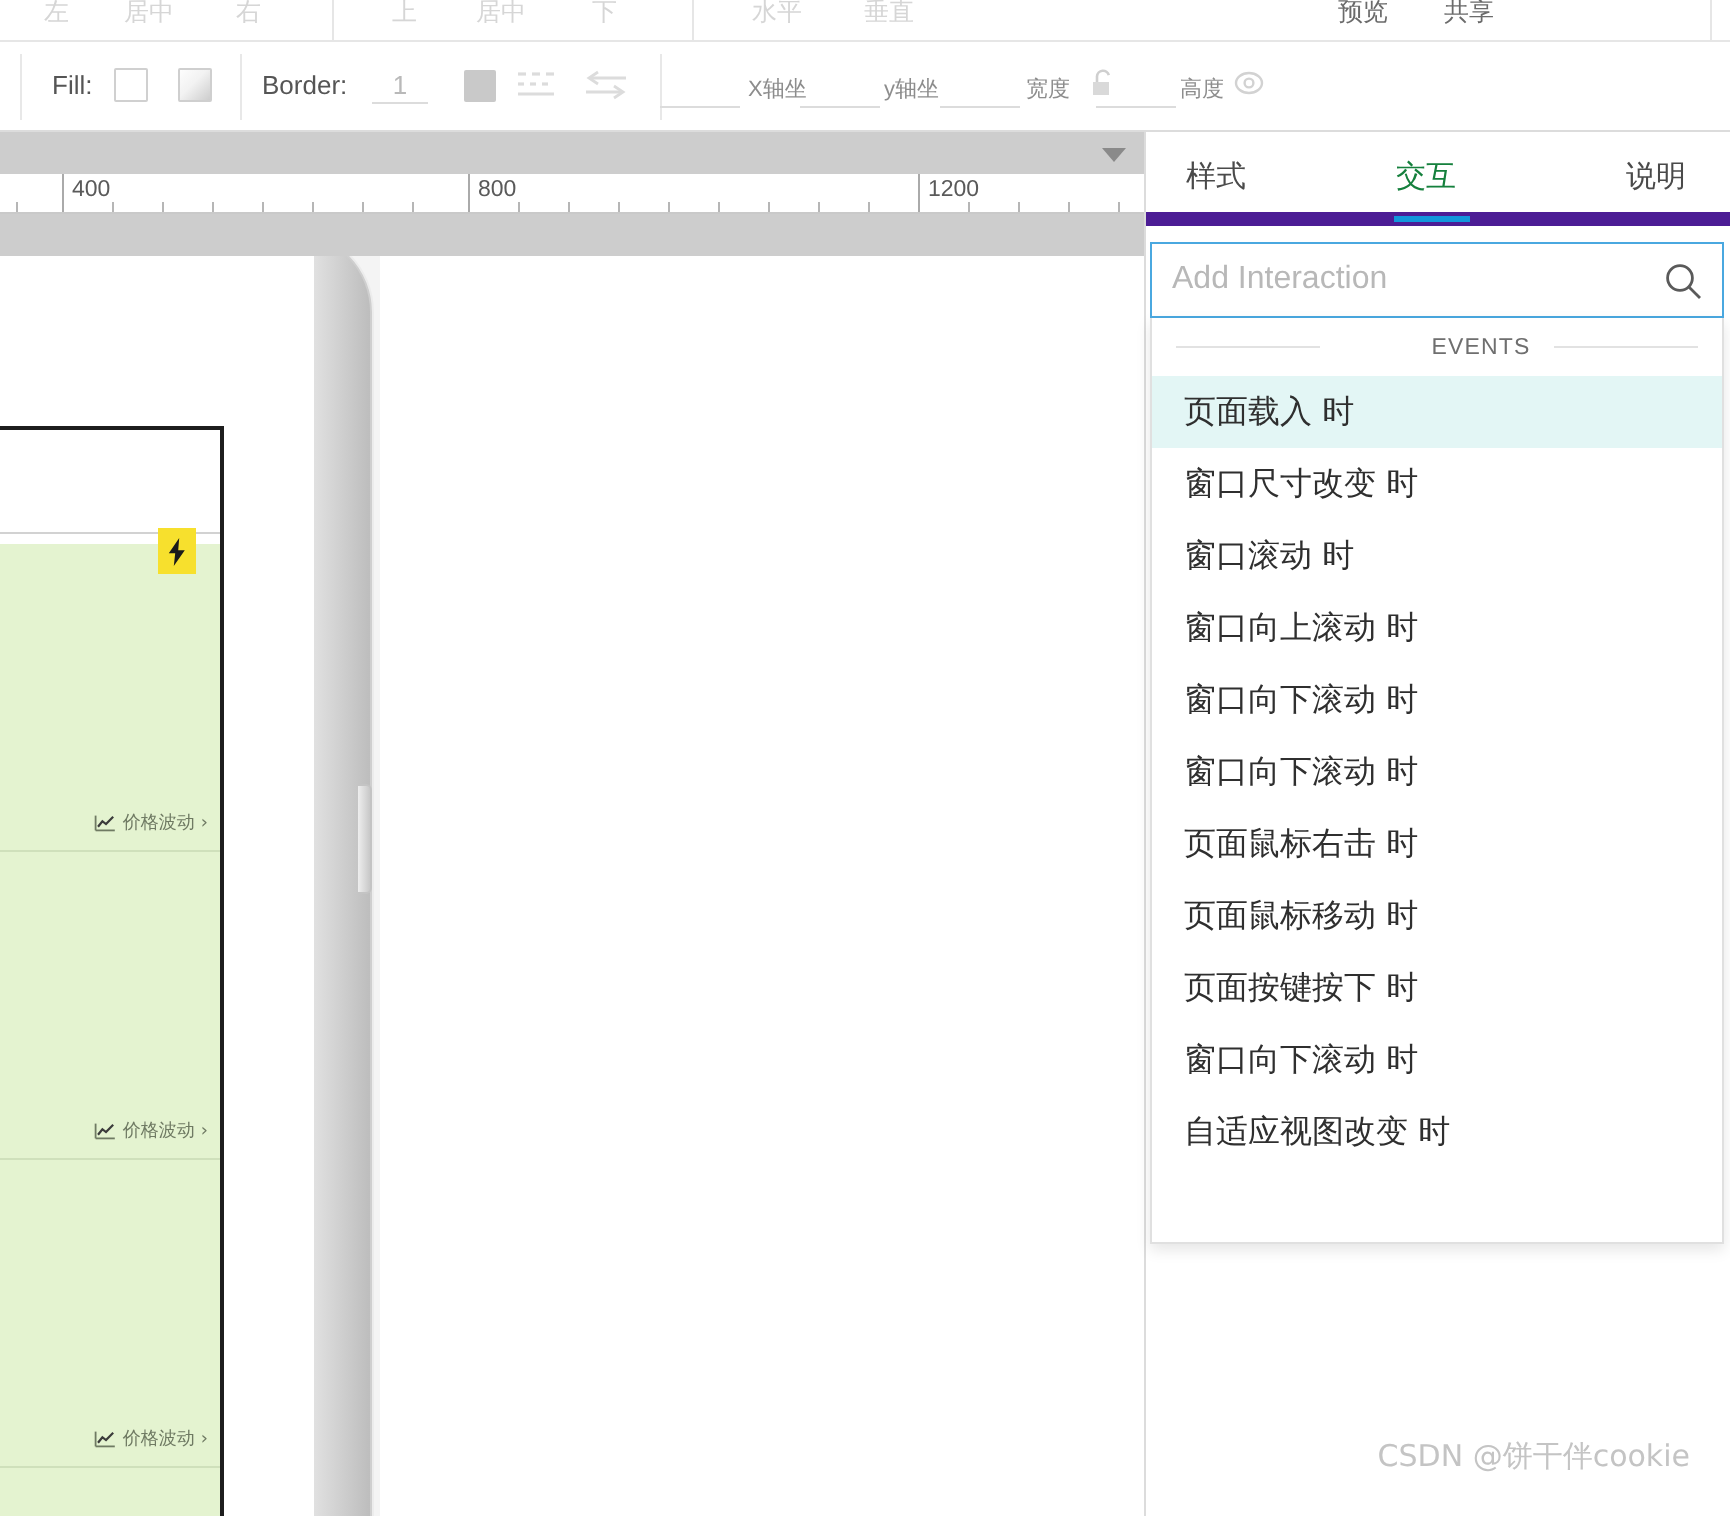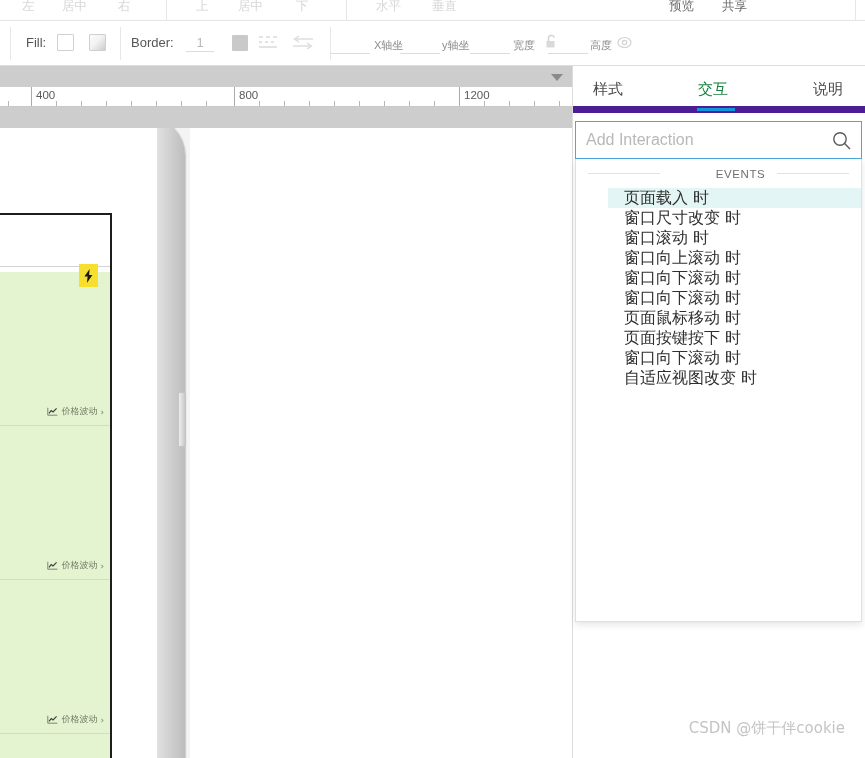--- a/index.html
+++ b/index.html
@@ -189,25 +189,24 @@
   }
   .dd-head {
     position: relative; height: 29px;
     display: flex; align-items: center; justify-content: center;
   }
   .dd-head .line { flex: 1; height: 1px; background: #e2e2e2; margin: 0 12px; }
   .dd-head .txt {
     font-size: 11.5px; color: #6f6f6f; letter-spacing: .6px; white-space: nowrap; padding-left: 44px;
   }
   .ev {
-    height: 20px; display: flex; align-items: center; padding-left: 16px;
+    height: 36px; display: flex; align-items: center; padding-left: 16px;
     font-size: 16px; color: #2f2f2f; cursor: pointer;
     font-family: "DejaVu Sans", sans-serif;
     white-space: nowrap;
-    margin-left: 32px;
   }
   .ev.sel { background: #e3f6f5; }
 
   .watermark {
     position: absolute; right: 20px; bottom: 20px;
     font-size: 15px; color: #c4c4c4; white-space: nowrap;
     font-family: "DejaVu Sans", sans-serif;
   }
 </style>
 </head>
@@ -426,20 +425,21 @@
         <span class="line"></span>
         <span class="txt">EVENTS</span>
         <span class="line"></span>
       </div>
       <div class="ev sel">页面载入 时</div>
       <div class="ev">窗口尺寸改变 时</div>
       <div class="ev">窗口滚动 时</div>
       <div class="ev">窗口向上滚动 时</div>
       <div class="ev">窗口向下滚动 时</div>
       <div class="ev">窗口向下滚动 时</div>
+      <div class="ev">页面鼠标右击 时</div>
       <div class="ev">页面鼠标移动 时</div>
       <div class="ev">页面按键按下 时</div>
       <div class="ev">窗口向下滚动 时</div>
       <div class="ev">自适应视图改变 时</div>
     </div>
 
     <div class="watermark">CSDN @饼干伴cookie</div>
   </div>
 
 </div>

